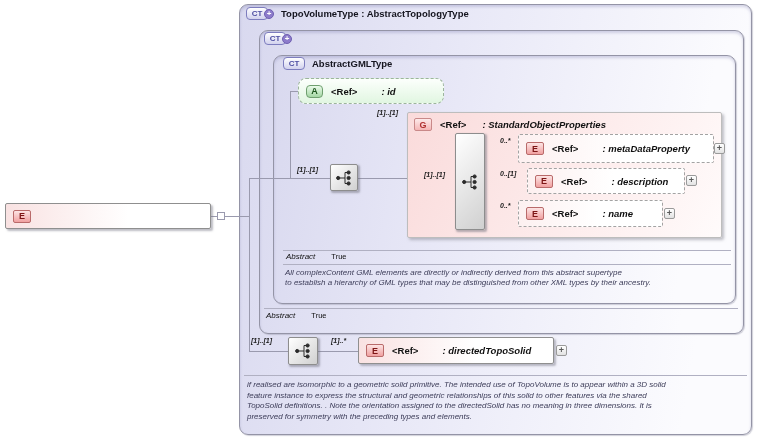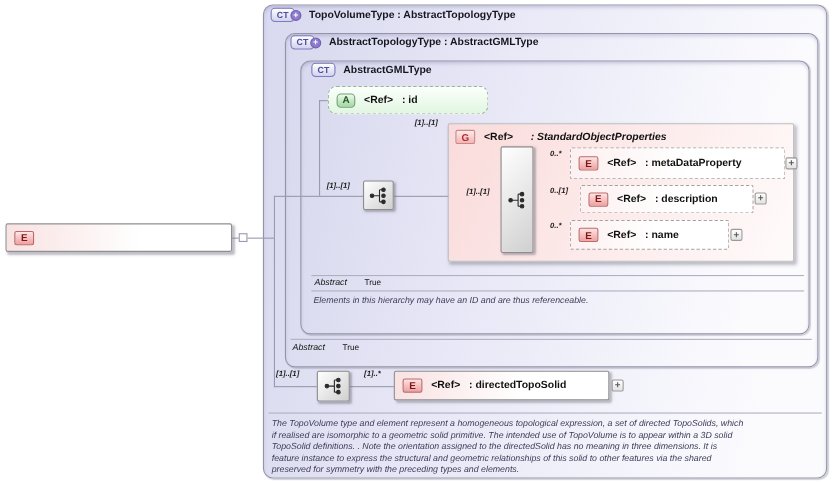--- a/index.html
+++ b/index.html
@@ -22,21 +22,21 @@
       justify-content:center;font-weight:bold;box-sizing:border-box;}
   .e-badge{width:18px;height:13px;border:1px solid #b96a6a;border-radius:2px;
       background:linear-gradient(#fde4e4,#f0a0a0);color:#7d1616;font-size:9px;}
   .a-badge{width:17px;height:13px;border:1px solid #6f9f6f;border-radius:4px;
       background:linear-gradient(#eafbea,#a4d6a4);color:#1d551d;font-size:9px;}
   .g-badge{width:18px;height:13px;border:1px solid #c98989;border-radius:2px;
       background:linear-gradient(#fdeaea,#f5b5b5);color:#b03030;font-size:9px;}
   
   .el{position:absolute;display:flex;align-items:center;gap:8px;padding:0 7px;font-weight:bold;
       font-size:9.5px;color:#101010;box-sizing:border-box;white-space:nowrap;}
-  .el .nm{margin-left:0;}
+  .el .nm{margin-left:16px;font-style:italic;}
   .solid-el{border:1px solid #8f8f8f;border-radius:2px;
       background:linear-gradient(90deg,#f9e2e2,#ffffff 60%);
       box-shadow:2px 2px 2px rgba(125,125,140,.5);}
   .dashed-el{border:1px dashed #a3a3a3;border-radius:2px;
       background:linear-gradient(90deg,#fdf0f0,#ffffff 55%);}
   .attr{border:1px dashed #9cb49c;border-radius:8px;
       background:linear-gradient(#fcfffc,#e1f6e1);}
   .groupbox{position:absolute;border:1px solid #bdbdbd;border-radius:2px;
       background:linear-gradient(115deg,#fadbdb 0%,#fdecec 55%,#fffbfb 100%);
       box-shadow:2px 2px 3px rgba(130,130,142,.5);box-sizing:border-box;}
@@ -87,21 +87,20 @@
       <span class="pluscircle">+</span>
     </span>
     <span>TopoVolumeType : AbstractTopologyType</span>
   </div>
 
   <div class="hdr" style="left:264px;top:32px;">
     <span class="ctwrap">
       <span class="badge ct">CT</span>
       <span class="pluscircle">+</span>
     </span>
-    <span>AbstractTopologyType : AbstractGMLType</span>
   </div>
 
   <div class="hdr" style="left:283px;top:57px;">
     <span class="badge ct">CT</span>
     <span>AbstractGMLType</span>
   </div>
 
   <div class="el attr" style="left:298px;top:78px;width:146px;height:26px;">
     <span class="badge a-badge">A</span>
     <span class="ref">&lt;Ref&gt;</span>
@@ -173,21 +172,22 @@
   </div>
   <div class="plusbtn" style="left:664px;top:208px;">+</div>
 
   <div class="sep" style="left:283px;top:250px;width:448px;"></div>
   <div class="facet" style="left:286px;top:252px;">
     <span class="fname">Abstract</span>
     <span class="fval">True</span>
   </div>
   <div class="sep" style="left:283px;top:264px;width:448px;"></div>
   <div class="anno" style="left:285px;top:268px;">
-    <div>Elements in this hierarchy may have an ID and are thus referenceable.</div>
+    <div>All complexContent GML elements are directly or indirectly derived from this abstract supertype</div>
+    <div>to establish a hierarchy of GML types that may be distinguished from other XML types by their ancestry.</div>
   </div>
 
   <div class="sep" style="left:264px;top:308px;width:474px;"></div>
   <div class="facet" style="left:266px;top:311px;">
     <span class="fname">Abstract</span>
     <span class="fval">True</span>
   </div>
 
   <div class="occ" style="left:251px;top:337px;">[1]..[1]</div>
   <div class="comp" style="left:288px;top:337px;width:30px;height:28px;">
@@ -207,24 +207,23 @@
   <div class="occ" style="left:331px;top:337px;">[1]..*</div>
   <div class="el solid-el" style="left:358px;top:337px;width:196px;height:27px;">
     <span class="badge e-badge">E</span>
     <span class="ref">&lt;Ref&gt;</span>
     <span class="nm">: directedTopoSolid</span>
   </div>
   <div class="plusbtn" style="left:556px;top:345px;">+</div>
 
   <div class="sep" style="left:244px;top:375px;width:503px;"></div>
   <div class="anno" style="left:247px;top:380px;line-height:10.5px;">
-    <div>The TopoVolume type and element represent a homogeneous topological expression, a set of directed TopoSolids, which</div>
     <div>if realised are isomorphic to a geometric solid primitive. The intended use of TopoVolume is to appear within a 3D solid</div>
+    <div>feature instance to express the structural and geometric relationships of this solid to other features via the shared</div>
     <div>TopoSolid definitions. . Note the orientation assigned to the directedSolid has no meaning in three dimensions. It is</div>
-    <div>feature instance to express the structural and geometric relationships of this solid to other features via the shared</div>
     <div>preserved for symmetry with the preceding types and elements.</div>
   </div>
 
   <div class="el solid-el" style="left:5px;top:203px;width:206px;height:26px;">
     <span class="badge e-badge">E</span>
   </div>
 
 </div>
 
 </body></html>

